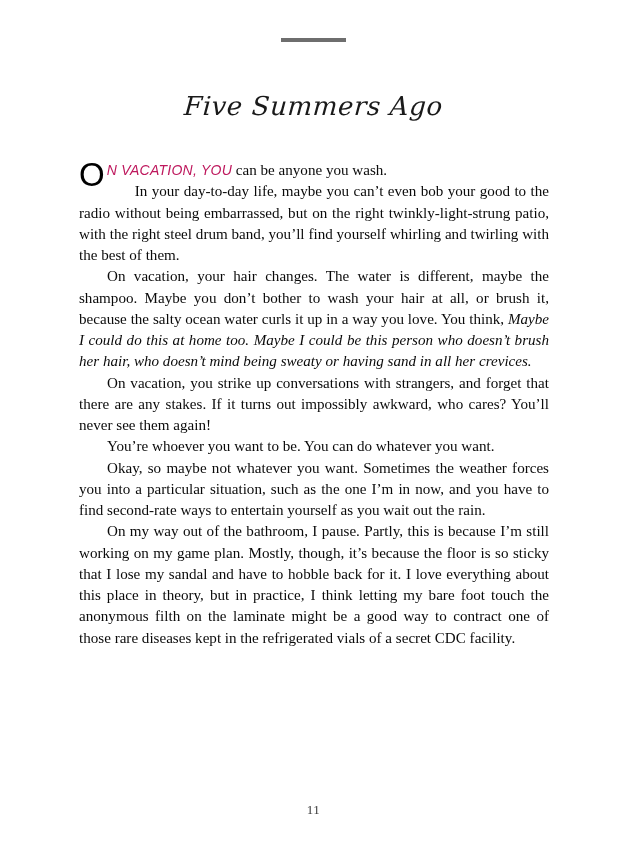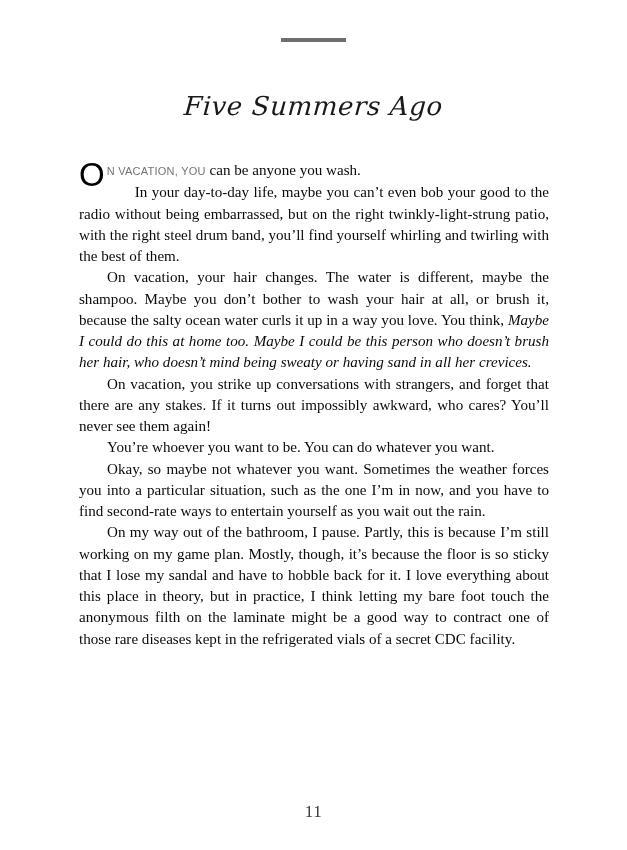--- a/index.html
+++ b/index.html
@@ -84,41 +84,42 @@
     font-family: "Liberation Sans", "DejaVu Sans", sans-serif;
     font-weight: 300;
     font-size: 33px;
     line-height: 27px;
     margin: 1px 2px 0 0;
     color: #000;
   }
 
   .smallcaps {
     font-family: "Liberation Sans", "DejaVu Sans", sans-serif;
-    font-size: 11px;
+    font-size: 14px;
     letter-spacing: 0.25px;
-    color: #737373;
+    color: #be185d;
+    font-style: italic;
   }
 
   .lead-rest {
     
   }
 
   .italic-run {
     font-style: italic;
   }
 
   
   .folio {
     position: absolute;
     top: 802px;
     left: 0;
     width: 627px;
     text-align: center;
-    font-size: 17px;
+    font-size: 13px;
     color: #3a3a3a;
     letter-spacing: 0.5px;
   }
 </style>
 </head>
 <body>
 
 <div class="page">
 
   <div class="ornament-wrap">

